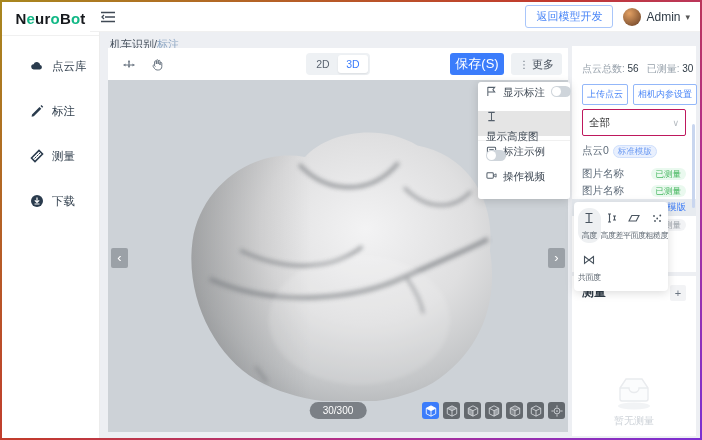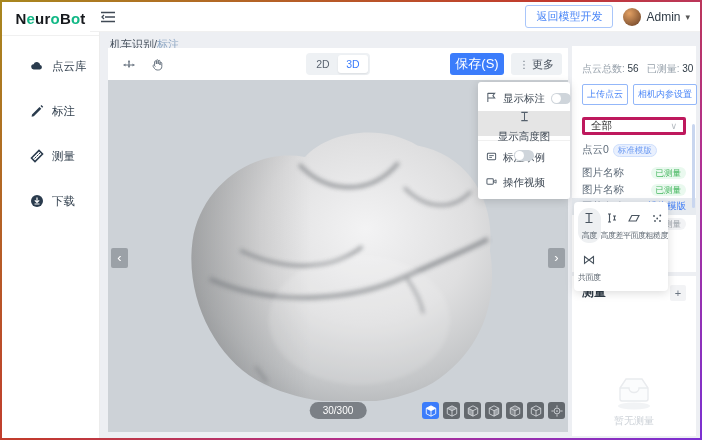--- a/index.html
+++ b/index.html
@@ -45,35 +45,35 @@
   .tooth { position:absolute; left:55px; top:16px; }
   .nav-arrow { position:absolute; top:168px; width:17px; height:20px; background:rgba(115,121,128,.55); border:none; border-radius:2px; color:#fff; font-size:13px; line-height:18px; text-align:center; cursor:pointer; padding:0; }
   .nav-left { left:3px; } .nav-right { right:3px; }
   .counter { position:absolute; bottom:13px; left:50%; transform:translateX(-50%); background:rgba(78,84,90,.65); color:#fff; font-size:10px; padding:3px 13px; border-radius:9px;margin-top:33px; }
   .viewbtns { position:absolute; right:3px; bottom:13px; display:flex; gap:4px; align-items:center; }
   .vb { width:17px; height:17px; border:none; border-radius:3px; background:rgba(85,90,96,.88); display:flex; align-items:center; justify-content:center; cursor:pointer; padding:0; }
   .vb.active { background:#3b7cfb; }
 
   
   .dropdown { position:absolute; left:370px; top:34px; width:92px; background:#fff; border-radius:3px; box-shadow:0 2px 10px rgba(0,0,0,.15); padding:4px 0; z-index:20; }
-  .dd-item { height:25px; display:flex; align-items:center; gap:6px; padding:0 8px; font-size:10.5px; color:#3c4652; cursor:pointer; }
+  .dd-item { height:25px; display:flex; align-items:flex-start; gap:6px; padding:0 8px; font-size:10.5px; color:#3c4652; cursor:pointer; }
   .dd-item.hl { background:#e5e5e5;flex-direction:column; }
   .dd-item .lbl { flex:1; white-space:nowrap; }
   .dd-divider { border-top:1px solid #f0f0f0; margin:4px 0; }
   .switch { width:20px; height:11px; border-radius:6px; background:#cfd5db; position:relative; flex:0 0 auto; cursor:pointer; }
   .switch::after { content:""; position:absolute; left:1px; top:1px; width:9px; height:9px; background:#fff; border-radius:50%; }
 
   
   .list-card { position:absolute; left:570px; top:44px; width:124px; height:226px; background:#fff; padding:10px; }
   .p-title { font-size:12.5px; font-weight:bold; color:#2f3b46; }
   .p-stats { margin-top:6px; font-size:10px; color:#97a1ab; display:flex; gap:8px; white-space:nowrap; }
   .p-stats b { color:#2f3b46; font-weight:normal; }
   .p-btns { margin-top:8px; display:flex; gap:5px; }
   .p-btns button { font-size:9px; color:#4a86f7; background:#fff; border:1px solid #93b7f9; border-radius:2px; padding:3px 4px; white-space:nowrap; cursor:pointer; }
-  .p-select { margin-top:12px; height:18px; border:3px solid #be185d; border-radius:2px; display:flex; align-items:center; justify-content:space-between; padding:0 6px; font-size:10.5px; color:#333; cursor:pointer; }
+  .p-select { margin-top:4px; height:27px; border:1px solid #be185d; border-radius:2px; display:flex; align-items:center; justify-content:space-between; padding:0 6px; font-size:10.5px; color:#333; cursor:pointer; }
   .p-select .cv { color:#b4bac0; font-size:9px; }
   .p-group { margin-top:8px; display:flex; align-items:center; gap:4px; font-size:10.5px; color:#5d6a78; }
   .g-badge { font-size:8.5px; color:#6d9bf2; background:#e9f0fe; border:1px solid #cfdffc; border-radius:7px; padding:0 4px; line-height:11px; white-space:nowrap; }
   .p-rows { margin-top:7px; }
   .p-row { height:17px; display:flex; align-items:center; justify-content:space-between; font-size:10.5px; color:#5d6a78; }
   .p-row.sel { background:#e7ebf0; margin:0 -10px; padding:0 10px; color:#47566b; }
   .badge { font-size:8.5px; border-radius:7px; padding:0 5px; line-height:12px; white-space:nowrap; }
   .badge.green { color:#49b862; background:#eaf9ef; }
   .badge.grey { color:#a0a6ad; background:#f2f3f5; }
   .row-right { display:flex; align-items:center; gap:3px; }

